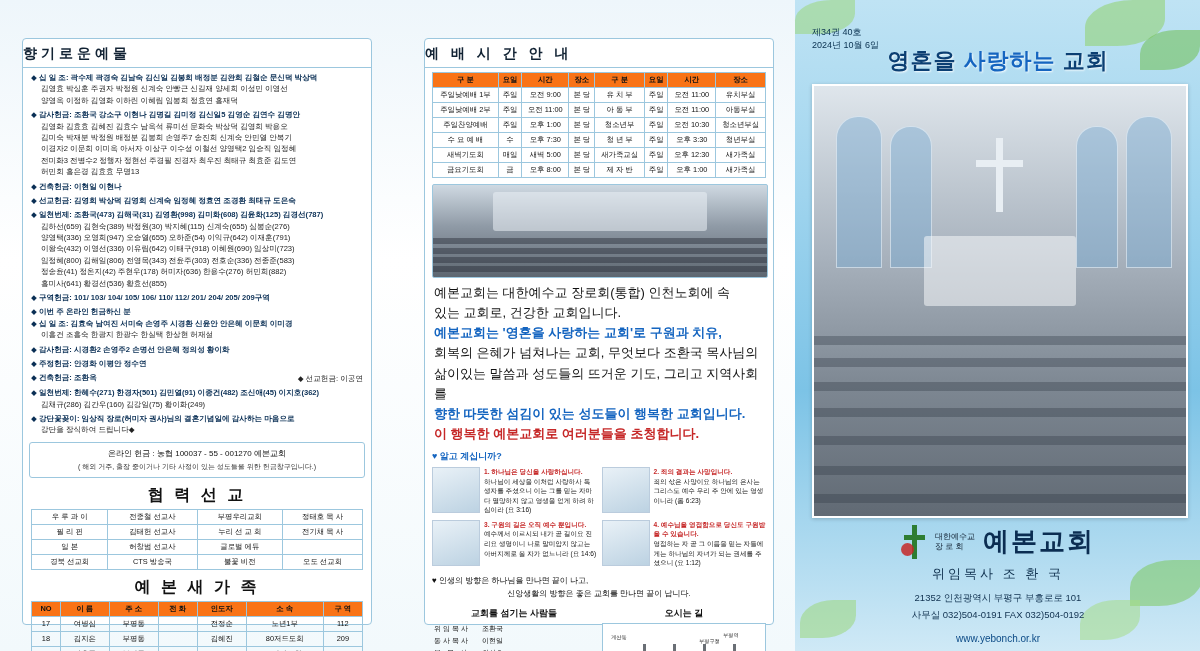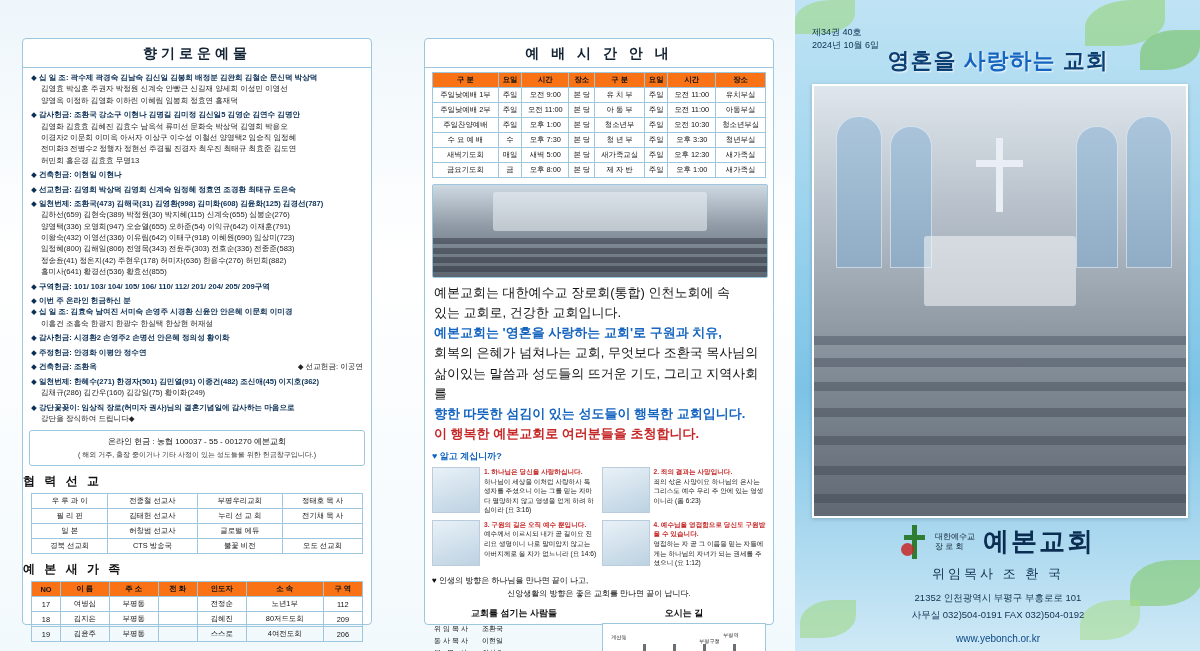--- a/index.html
+++ b/index.html
@@ -16,41 +16,41 @@
     background:linear-gradient(180deg,#eef6fb 0%,#ffffff 40%,#f2f9fc 100%);}
   .bg-right{position:absolute;left:795px;top:0;width:405px;height:651px;
     background:linear-gradient(180deg,#bfe3f4 0%,#9fd4ee 30%,#7cc3e6 60%,#cfe9f6 100%);}
 
   
   .leaf{position:absolute;border-radius:60% 0 60% 0;opacity:.55;}
 
   
   .panel{position:absolute;background:#fff;border:1px solid #9cc7de;border-radius:4px;}
   .panel-title{
-    text-align:center;font-size:14px;font-weight:bold;letter-spacing:4px;
+    font-size:14px;font-weight:bold;letter-spacing:4px;
     padding:6px 0 4px;color:#123;
   }
   .dbl{border-top:1px solid #9cc7de;}
 
   
   .col1{left:22px;top:38px;width:348px;height:585px;}
   .c1-body{padding:4px 8px 0 8px;font-size:7.6px;line-height:1.5;}
   .sec{margin-bottom:3px;}
   .sec-head{font-weight:bold;color:#0a2f55;white-space:nowrap;}
   .names{color:#222;}
   .indent{padding-left:10px;}
 
   .online-box{margin:6px 6px 0 6px;border:1px solid #9cc7de;border-radius:3px;padding:5px 6px;text-align:center;font-size:8px;line-height:1.6;}
   .online-box .small{font-size:7px;color:#333;}
 
   table.grid{border-collapse:collapse;width:100%;font-size:7.4px;}
   table.grid th,table.grid td{border:1px solid #9cc7de;padding:2px 2px;text-align:center;}
   table.grid th{background:#f97316;font-weight:bold;}
 
-  .mini-title{text-align:left;font-weight:bold;font-size:12px;letter-spacing:3px;margin:7px 0 3px;}
+  .mini-title{text-align:center;font-weight:bold;font-size:16px;letter-spacing:3px;margin:7px 0 3px;}
 
   
   .col2{left:424px;top:38px;width:348px;height:585px;}
   .c2-body{padding:4px 7px;}
 
   .photo{width:100%;height:92px;border:1px solid #9cc7de;border-radius:2px;
     background:linear-gradient(180deg,#cfd9e2 0%,#8f9aa6 45%,#5d6670 100%);position:relative;overflow:hidden;}
   .photo .pew{position:absolute;left:0;right:0;height:6px;background:rgba(40,45,55,.45);}
   .photo .stage{position:absolute;left:18%;top:8%;width:64%;height:42%;background:rgba(235,240,245,.55);border-radius:3px;}
 
@@ -123,20 +123,21 @@
     <div class="c1-body">
       <div id="c1-sections">
           <div class="sec">
             <div class="sec-head">◆ 십 일 조: 곽수제 곽경숙 김남숙 김신일 김봉희 배정분 김완희 김철순 문신덕 박상덕</div>
             <div class="names indent">김영효 박싱훈 주권자 박정원 신계숙 안빵근 신길재 양세희 이성민 이영선</div>
             <div class="names indent">양영옥 이정하 김영화 이하린 이혜림 임봉희 정효연 홍재덕</div>
           </div>
           <div class="sec">
             <div class="sec-head">◆ 감사헌금: 조환국 강소구 이현나 김명길 김미정 김신일5 김영순 김연수 김명안</div>
             <div class="names indent">김영화 김효효 김혜진 김효수 남옥석 류미선 문화숙 박상덕 김영희 박용오</div>
+            <div class="names indent">김미숙 박재분 박정원 배정분 김봉희 손영주7 송진희 신계숙 안민열 안복기</div>
             <div class="names indent">이경자2 이문희 이미옥 아서자 이상구 이수성 이철선 양영택2 임승직 임정혜</div>
             <div class="names indent">전미화3 전병수2 정행자 정현선 주경필 진경자 최우진 최태규 최효준 김도연</div>
             <div class="names indent">허민회 홍은경 김효효 무명13</div>
           </div>
           <div class="sec">
             <div class="sec-head">◆ 건축헌금: 이현일 이현나</div>
           </div>
           <div class="sec">
             <div class="sec-head">◆ 선교헌금: 김영희 박상덕 김영희 신계숙 임정혜 정효연 조경환 최태규 도은숙</div>
           </div>

